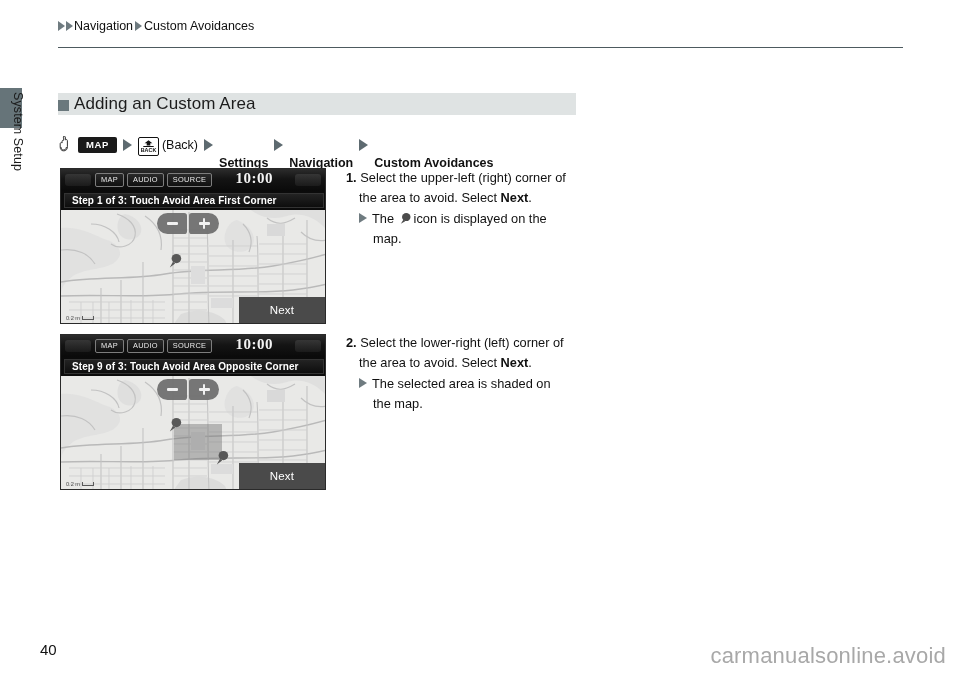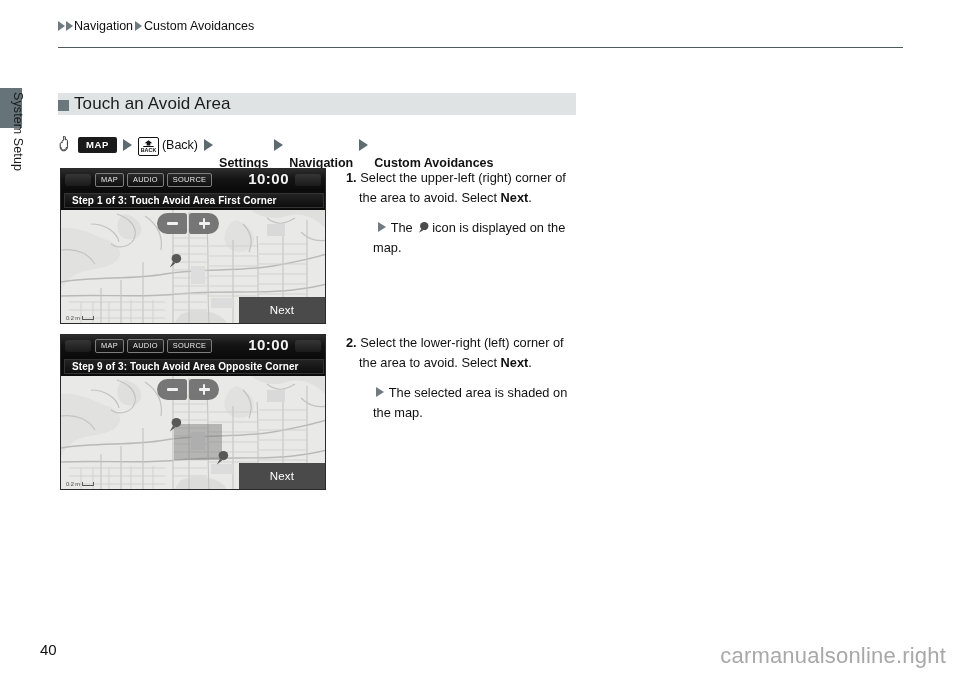--- a/index.html
+++ b/index.html
@@ -141,22 +141,21 @@
     font-size: 12.8px;
     line-height: 20px;
     color: #111;
   }
   .instr1 { left: 346px; top: 168px; }
   .instr2 { left: 346px; top: 333px; }
   .instr-num { font-weight: bold; }
   .instr-hang { padding-left: 13px; text-indent: -13px; }
   .sub-line {
     padding-left: 27px; text-indent: -14px;
-    margin-top: 10px;
-    text-align: center;
+    margin-top: 1px;
   }
   .sub-cont { padding-left: 27px; }
   .sub-tri {
     display: inline-block;
     width: 0; height: 0;
     border-left: 8px solid #6f7b80;
     border-top: 5.5px solid transparent;
     border-bottom: 5.5px solid transparent;
     margin-right: 5px;
     position: relative; top: 0px;
@@ -210,26 +209,26 @@
     letter-spacing: .3px;
     padding: 2.5px 5px 2.5px 5px;
     line-height: 1;
     background: linear-gradient(180deg,#2a2a2a,#101010);
     margin-right: 3px;
     z-index: 2;
   }
   .sc-btn.first { margin-left: 34px; }
   .sc-clock {
     position: absolute;
-    right: 36px; top: 1px;
+    right: 52px; top: 1px;
     color: #f2f2f2;
     font-size: 15px;
     font-weight: bold;
     letter-spacing: .5px;
-    font-family: Liberation Sans, sans-serif;
+    font-family: Liberation Serif, serif;
     z-index: 2;
   }
 
   .sc-steprow {
     position: absolute;
     left: 3px; top: 24px;
     width: 260px; height: 15px;
     background: linear-gradient(180deg,#232323,#0d0d0d);
     border: 1px solid #333;
     display: flex; align-items: center;
@@ -349,21 +348,21 @@
     <span class="bc-tri t2"></span>
     <span class="bc-text">Navigation</span>
     <span class="bc-tri t3"></span>
     <span class="bc-text">Custom Avoidances</span>
   </div>
   <div class="hrule"></div>
 
   <div class="sec-band"></div>
   <div class="sec-head">
     <span class="sec-square"></span>
-    <span>Touch an Avoid Area</span>
+    <span>Adding an Custom Area</span>
   </div>
 
   <div class="navpath">
     <div class="np-row">
       <svg class="hand-icon" viewBox="0 0 13 19">
         <path d="M5.2 1.2c0-.6.5-1 1.1-1s1.1.4 1.1 1v2.6c.2-.2.5-.3.9-.3.6 0 1.1.4 1.1 1.1v6.2c0 2.3-1.2 4-3.3 4h-.6c-2 0-3.3-1.6-3.3-3.8V7.6c0-.6.5-1 1.1-1 .3 0 .6.1.8.3V5.2c0-.6.5-1 1.1-1 .2 0 .4 0 .5.1V1.2z" fill="none" stroke="#333" stroke-width="1"></path>
         <path d="M3.0 11.1c0 1.6 1.0 2.8 2.4 2.8h.6c1.5 0 2.4-1.2 2.4-2.9" fill="none" stroke="#333" stroke-width="1"></path>
       </svg>
       <span class="map-key">MAP</span>
       <span class="np-tri"></span>
@@ -623,15 +622,15 @@
       </svg>
       <div class="next-btn">Next</div>
       <div class="scale-ind">
         <span>0.2 m</span>
         <span class="bar"></span>
       </div>
     </div>
   </div>
 
   <div class="page-no">40</div>
-  <div class="watermark">carmanualsonline.right</div>
+  <div class="watermark">carmanualsonline.avoid</div>
 
 </div>
 
 </body></html>

